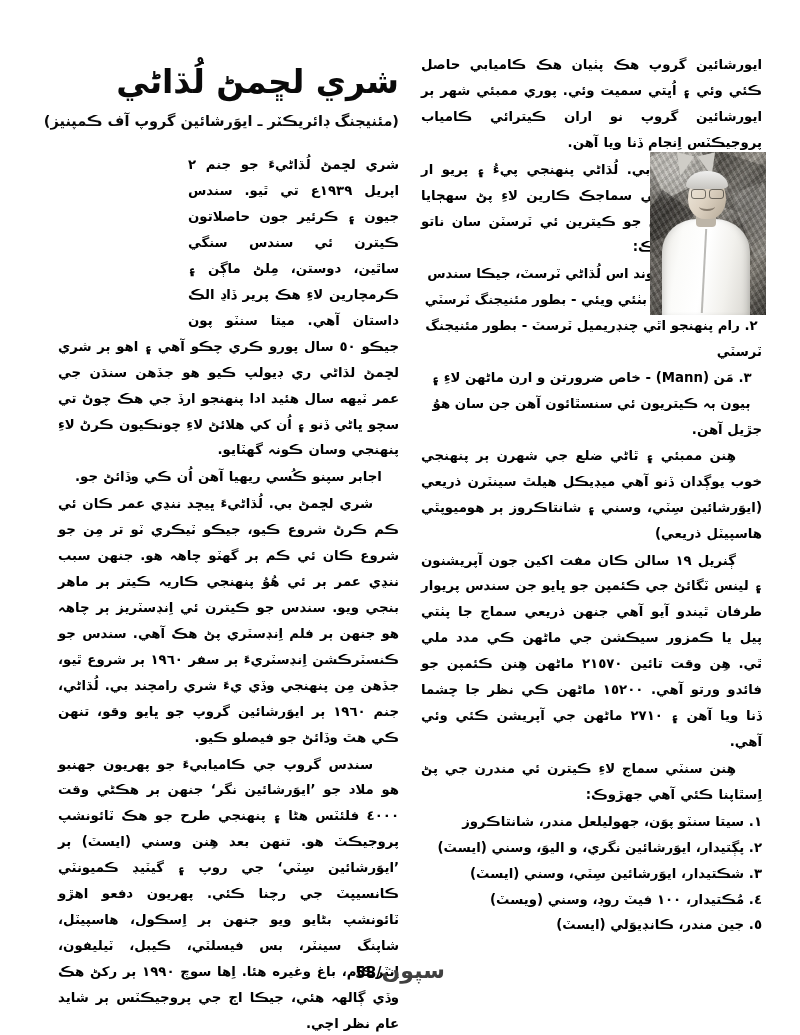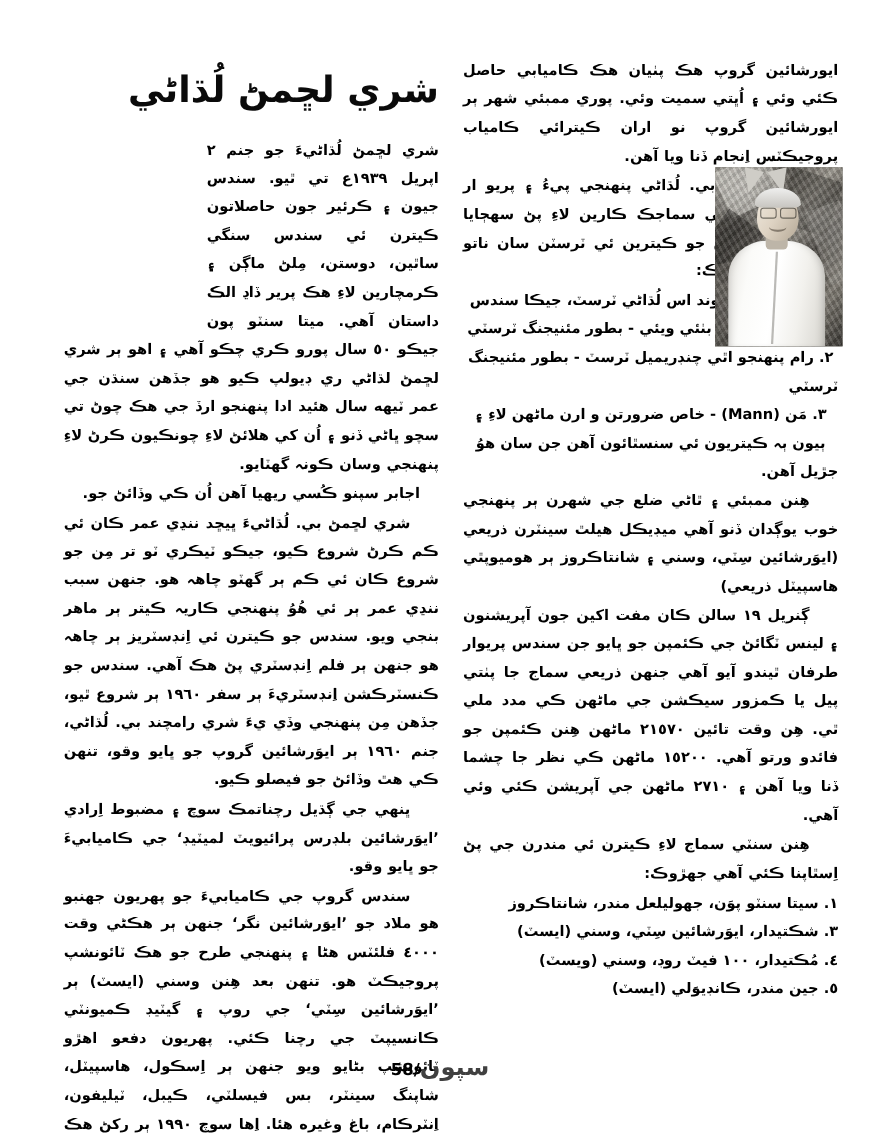--- a/index.html
+++ b/index.html
@@ -268,29 +268,29 @@
       <div class="smile"></div>
     </div>
   </div>
 
   <div class="columns">
 
     <div class="col col-right">
 
       <div class="title-block">
         <h1 class="headline">شري لڇمڻ لُڌاڻي</h1>
+        <div class="subhead">(مئنيجنگ ڊائريڪٽر ـ ايوَرشائين گروپ آف ڪمپنيز)</div>
       </div>
 
       <p class="para has-photo">شري لڇمڻ لُڌاڻيءَ جو جنم ٢ اپريل ١٩٣٩ع تي ٿيو. سندس جيون ۽ ڪرئير جون حاصلاتون ڪيترن ئي سندس سنگي ساٿين، دوستن، مِلڻ ماڳن ۽ ڪرمچارين لاءِ هڪ پرير ڏاڍ الڪ داستان آهي. ميتا سنٽو پون جيڪو ٥٠ سال پورو ڪري چڪو آهي ۽ اهو ٻر شري لڇمڻ لڌاڻي ري ڊيولپ ڪيو هو جڏهن سنڌن جي عمر ٽيهه سال هئيد ادا پنهنجو ارڏ جي هڪ چوڻ تي سچو ڀاڻي ڏنو ۽ اُن کي هلائڻ لاءِ چونڪيون ڪرڻ لاءِ پنهنجي وسان ڪونہ گهٽايو.</p>
 
       <p class="para center">اجابر سپنو ڪُسي ريهيا آهن اُن ڪي وڏائڻ جو.</p>
 
       <p class="para indent">شري لڇمڻ بي. لُڌاڻيءَ ڀيڇد ننڍي عمر ڪان ئي ڪم ڪرڻ شروع ڪيو، جيڪو ٽيڪري ٽو تر مِن جو شروع ڪان ئي ڪم ٻر گهٽو چاهہ هو. جنهن سبب ننڍي عمر ٻر ئي هُوُ پنهنجي ڪاريہ ڪيتر ٻر ماهر بنجي ويو. سندس جو ڪيترن ئي اِنڊسٽريز ٻر چاهہ هو جنهن ٻر فلم اِنڊسٽري پڻ هڪ آهي. سندس جو ڪنسٽرڪشن اِنڊسٽريءَ ٻر سفر ١٩٦٠ ٻر شروع ٿيو، جڏهن مِن پنهنجي وڏي يءَ شري رامچند بي. لُڌاڻي، جنم ١٩٦٠ ٻر ايوَرشائين گروپ جو ڀايو وقو، تنهن ڪي هٿ وڏائڻ جو فيصلو ڪيو.</p>
 
-      <p class="para indent">ڀنهي جي ڳڌيل رچناتمڪ سوچ ۽ مضبوط اِرادي ’ايوَرشائين بلڊرس پرائيويٽ لميٽيڊ‘ جي ڪاميابيءَ جو ڀايو وقو.</p>
 
       <p class="para indent">سندس گروپ جي ڪاميابيءَ جو پهريون جهنبو هو ملاد جو ’ايوَرشائين نگر‘ جنهن ٻر هڪڻي وقت ٤٠٠٠ فلئٽس هڻا ۽ پنهنجي طرح جو هڪ ٽائونشپ پروجيڪٽ هو. تنهن بعد هِنن وسني (ايسٽ) ٻر ’ايوَرشائين سِٽي‘ جي روپ ۽ گيٽيڊ ڪميونٽي ڪانسيپٽ جي رچنا ڪئي. پهريون دفعو اهڙو ٽائونشپ بڻايو ويو جنهن ٻر اِسڪول، هاسپيٽل، شاپنگ سينٽر، بس فيسلٽي، ڪيبل، ٽيليفون، اِنٽرڪام، باغ وغيره هئا. اِها سوچ ١٩٩٠ ٻر رکڻ هڪ وڏي ڳالهہ هئي، جيڪا اڄ جي پروجيڪٽس ٻر شايد عام نظر اچي.</p>
 
     </div>
 
     <div class="col col-left">
 
       <p class="para">ايورشائين گروپ هڪ پٺيان هڪ ڪاميابي حاصل ڪئي وئي ۽ اُڀتي سميت وئي. پوري ممبئي شهر ٻر ايورشائين گروپ نو اران ڪيترائي ڪامياب پروجيڪٽس اِنجام ڏنا ويا آهن.</p>
 
       <p class="para indent">شري لڇمڻ بي. لُڌاڻي پنهنجي پيءُ ۽ پريو ار سميت ڪيترن ئي سماجڪ ڪارين لاءِ پڻ سهڄايا ويندا آهن ۽ هِنن جو ڪيترين ئي ٽرسٽن سان ناتو جڙيل آهي جهڙوڪ:</p>
@@ -300,20 +300,21 @@
       <p class="listline wrap">٣. مَن (Mann) - خاص ضرورتن و ارن ماڻهن لاءِ ۽ ٻيون ٻہ ڪيتريون ئي سنسٿائون آهن جن سان هوُ جڙيل آهن.</p>
 
 
       <p class="para indent">هِنن ممبئي ۽ ٿاڻي ضلع جي شهرن ٻر پنهنجي خوب يوڳدان ڏنو آهي ميڊيڪل هيلٿ سينٽرن ذريعي (ايوَرشائين سِٽي، وسني ۽ شانتاڪروز ٻر هوميوپٿي هاسپيٽل ذريعي)</p>
 
       <p class="para indent">ڳنريل ١٩ سالن ڪان مفت اکين جون آپريشنون ۽ لينس ٽگائڻ جي ڪئمپن جو ڀايو جن سندس پريوار طرفان ٿيندو آيو آهي جنهن ذريعي سماج جا پٺتي پيل يا ڪمزور سيڪشن جي ماڻهن ڪي مدد ملي ٿي. هِن وقت تائين ٢١٥٧٠ ماڻهن هِنن ڪئمپن جو فائدو ورتو آهي. ١٥٢٠٠ ماڻهن ڪي نظر جا چشما ڏنا ويا آهن ۽ ٢٧١٠ ماڻهن جي آپريشن ڪئي وئي آهي.</p>
 
       <p class="para indent">هِنن سنٽي سماج لاءِ ڪيترن ئي مندرن جي پڻ اِسٿاپنا ڪئي آهي جهڙوڪ:</p>
 
       <p class="listline">١. سيتا سنٽو پوَن، جهوليلعل مندر، شانتاڪروز</p>
+      <p class="listline">٢. پڳتيدار، ايوَرشائين نگري، و اليوَ، وسني (ايسٽ)</p>
       <p class="listline">٣. شڪتيدار، ايوَرشائين سِٽي، وسني (ايسٽ)</p>
       <p class="listline">٤. مُڪتيدار، ١٠٠ فيٽ روڊ، وسني (ويسٽ)</p>
       <p class="listline">٥. جين مندر، ڪانڊيوَلي (ايسٽ)</p>
 
     </div>
   </div>
 
   <div class="footer">
     <span class="footer-inner">سپون</span><span class="footer-num">58/</span>
   </div>

